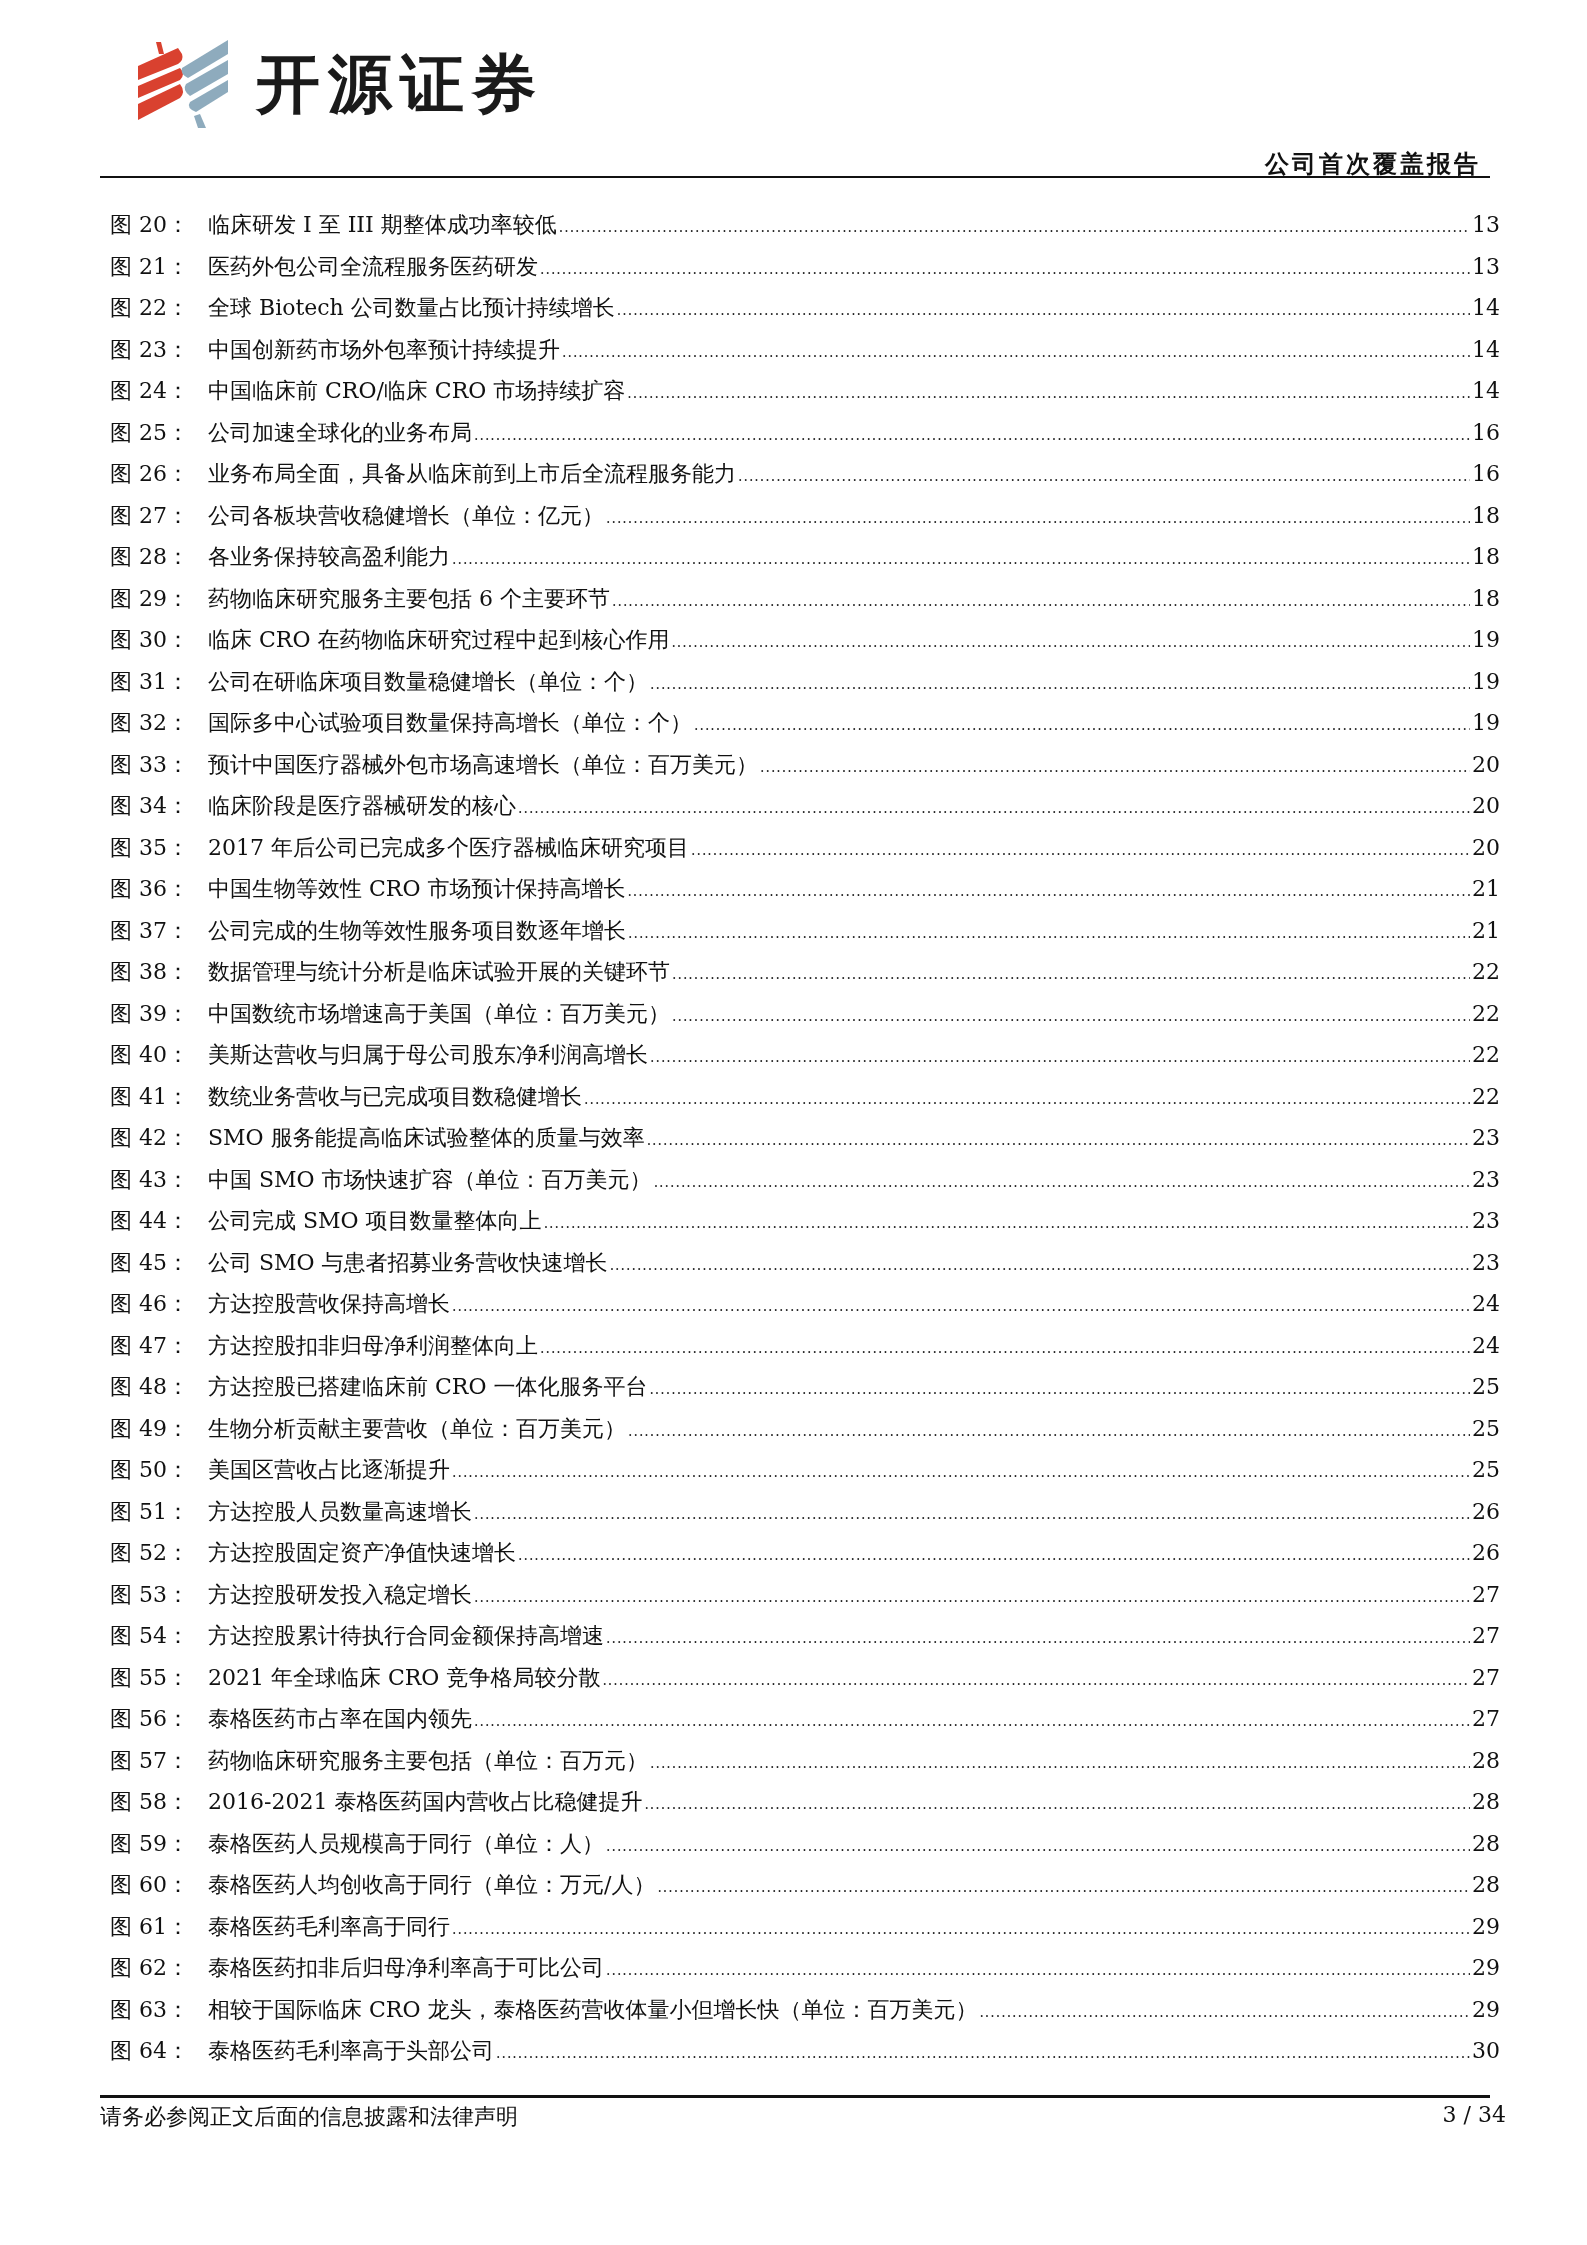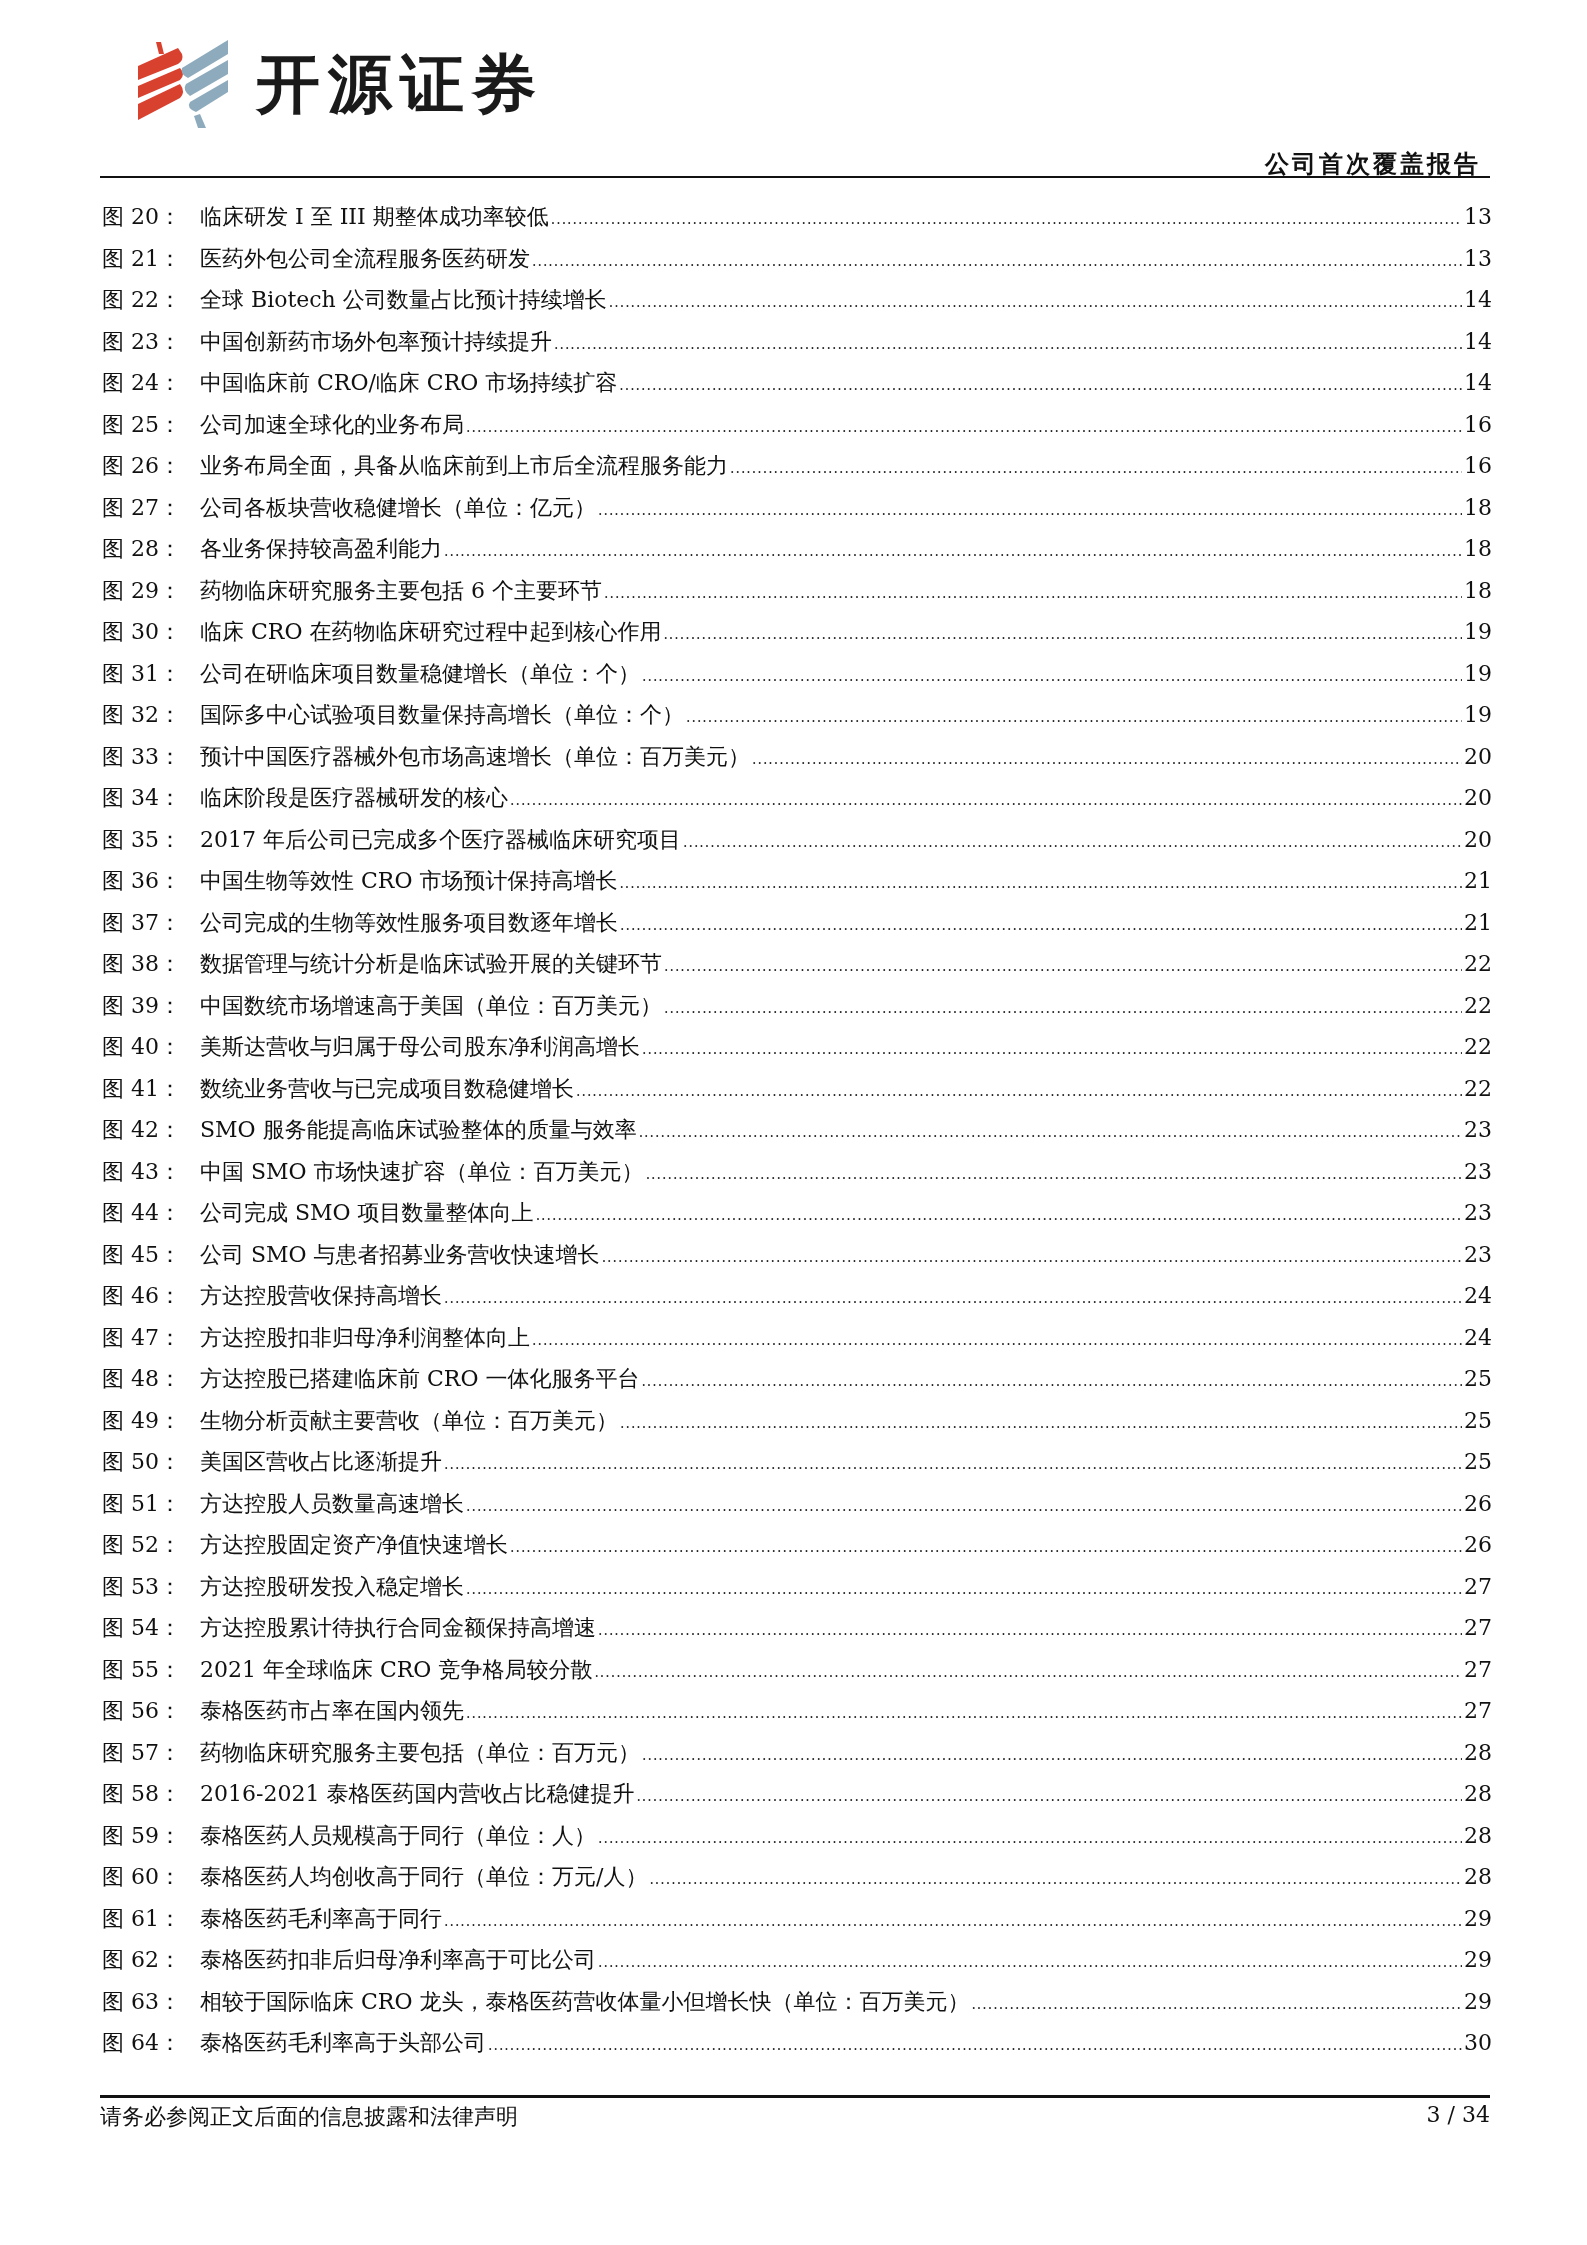--- a/index.html
+++ b/index.html
@@ -22,21 +22,21 @@
       position: absolute; right: 106px; top: 148px;
       font-size: 24px; font-weight: bold; letter-spacing: 3px;
       font-family: "DejaVu Serif", serif;
     }
     .header-rule {
       position: absolute; left: 100px; width: 1390px; top: 176px;
       border-top: 2px solid #111; 
     }
     .toc {
       position: absolute; left: 102px; width: 1390px; top: 196px;
-      margin: 0; padding: 0; list-style: none;
+      margin: 8px; padding: 0; list-style: none;
     }
     .toc-row {
       display: flex; align-items: baseline; height: 41.5px;
       font-size: 22px; line-height: 41.5px; white-space: nowrap;
     }
     .toc-label { width: 98px; flex: 0 0 98px; }
     .toc-title { flex: 0 0 auto; }
     .toc-dots {
       flex: 1 1 auto; overflow: hidden; margin: 0 2px;
       font-size: 14px; letter-spacing: 1px; color: #222;
@@ -46,21 +46,21 @@
     }
     .toc-page { flex: 0 0 auto; text-align: center; min-width: 26px; }
     .footer-rule {
       position: absolute; left: 100px; width: 1390px; top: 2095px;
       border-top: 3px solid #111;
     }
     .footer-left {
       position: absolute; left: 100px; top: 2102px; font-size: 22px;
     }
     .footer-right {
-      position: absolute; right: 97px; top: 2102px; font-size: 22px;
+      position: absolute; right: 81px; top: 2102px; font-size: 22px;
     }
   </style>
 </head>
 <body>
 
 <div class="logo">
   <svg class="logo-mark" viewBox="0 0 100 88">
 
     <path d="M22 2 L27 2 L30 14 L25 14 Z" fill="#d9412f"></path>
     <path d="M4 26 L44 8 L48 14 Q50 20 44 24 L4 40 Z" fill="#d9412f"></path>

